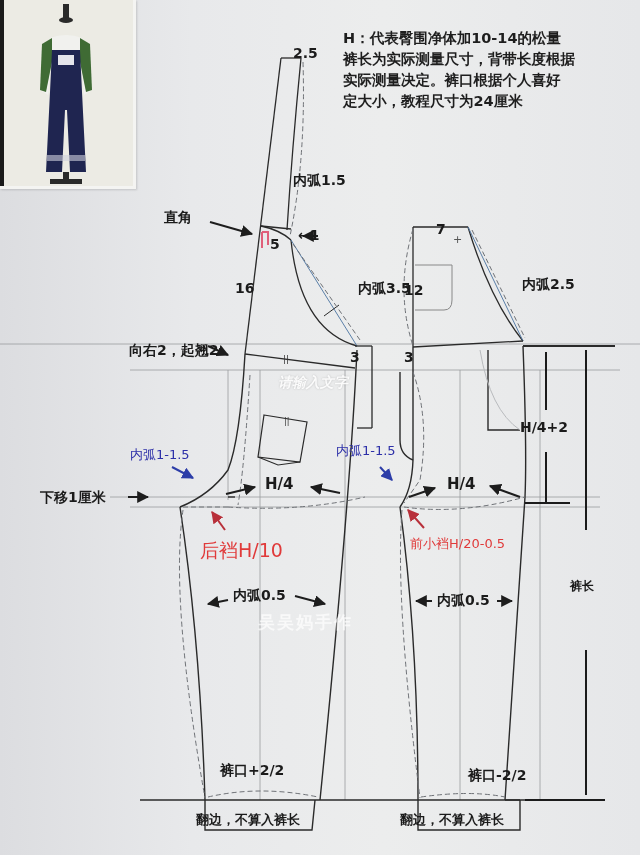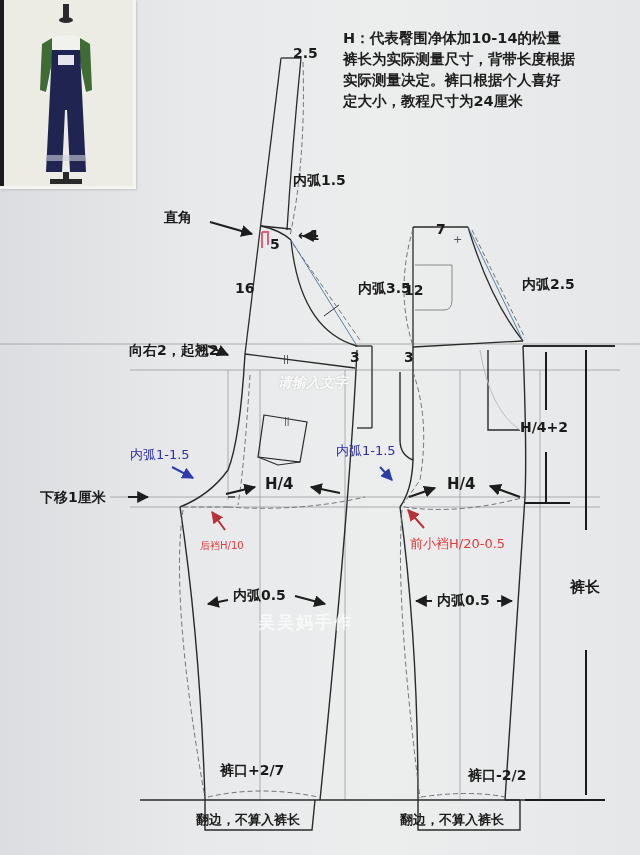--- a/index.html
+++ b/index.html
@@ -198,27 +198,27 @@
   <div class="lbl" style="left:404px; top:283px; font-size:14px;">12</div>
   <div class="lbl" style="left:522px; top:277px; font-size:14px;">内弧2.5</div>
   <div class="lbl" style="left:404px; top:350px; font-size:14px;">3</div>
 
   <div class="lbl wm" style="left:278px; top:375px; font-size:14px;">请输入文字</div>
   <div class="lbl wm2" style="left:258px; top:614px; font-size:17px;">吴吴妈手作</div>
 
   <div class="lbl blue" style="left:130px; top:448px; font-size:13px;">内弧1-1.5</div>
   <div class="lbl" style="left:40px; top:490px; font-size:14px;">下移1厘米</div>
   <div class="lbl" style="left:265px; top:477px; font-size:15px;">H/4</div>
-  <div class="lbl red" style="left:200px; top:541px; font-size:10px;">后裆H/10</div>
+  <div class="lbl red" style="left:200px; top:541px; font-size:19px;">后裆H/10</div>
   <div class="lbl" style="left:233px; top:588px; font-size:14px;">内弧0.5</div>
-  <div class="lbl" style="left:220px; top:763px; font-size:14px;">裤口+2/7</div>
+  <div class="lbl" style="left:220px; top:763px; font-size:14px;">裤口+2/2</div>
   <div class="lbl" style="left:196px; top:813px; font-size:13px;">翻边，不算入裤长</div>
 
   <div class="lbl blue" style="left:336px; top:444px; font-size:13px;">内弧1-1.5</div>
   <div class="lbl" style="left:447px; top:477px; font-size:15px;">H/4</div>
   <div class="lbl red" style="left:410px; top:537px; font-size:13px;">前小裆H/20-0.5</div>
   <div class="lbl" style="left:437px; top:593px; font-size:14px;">内弧0.5</div>
   <div class="lbl" style="left:424px; top:768px; font-size:14px;margin-left:44px;">裤口-2/2</div>
   <div class="lbl" style="left:400px; top:813px; font-size:13px;">翻边，不算入裤长</div>
 
   <div class="lbl" style="left:520px; top:420px; font-size:14px;">H/4+2</div>
-  <div class="lbl" style="left:570px; top:580px; font-size:15px;">裤长</div>
+  <div class="lbl" style="left:570px; top:580px; font-size:12px;">裤长</div>
 </div>
 
 </body></html>

